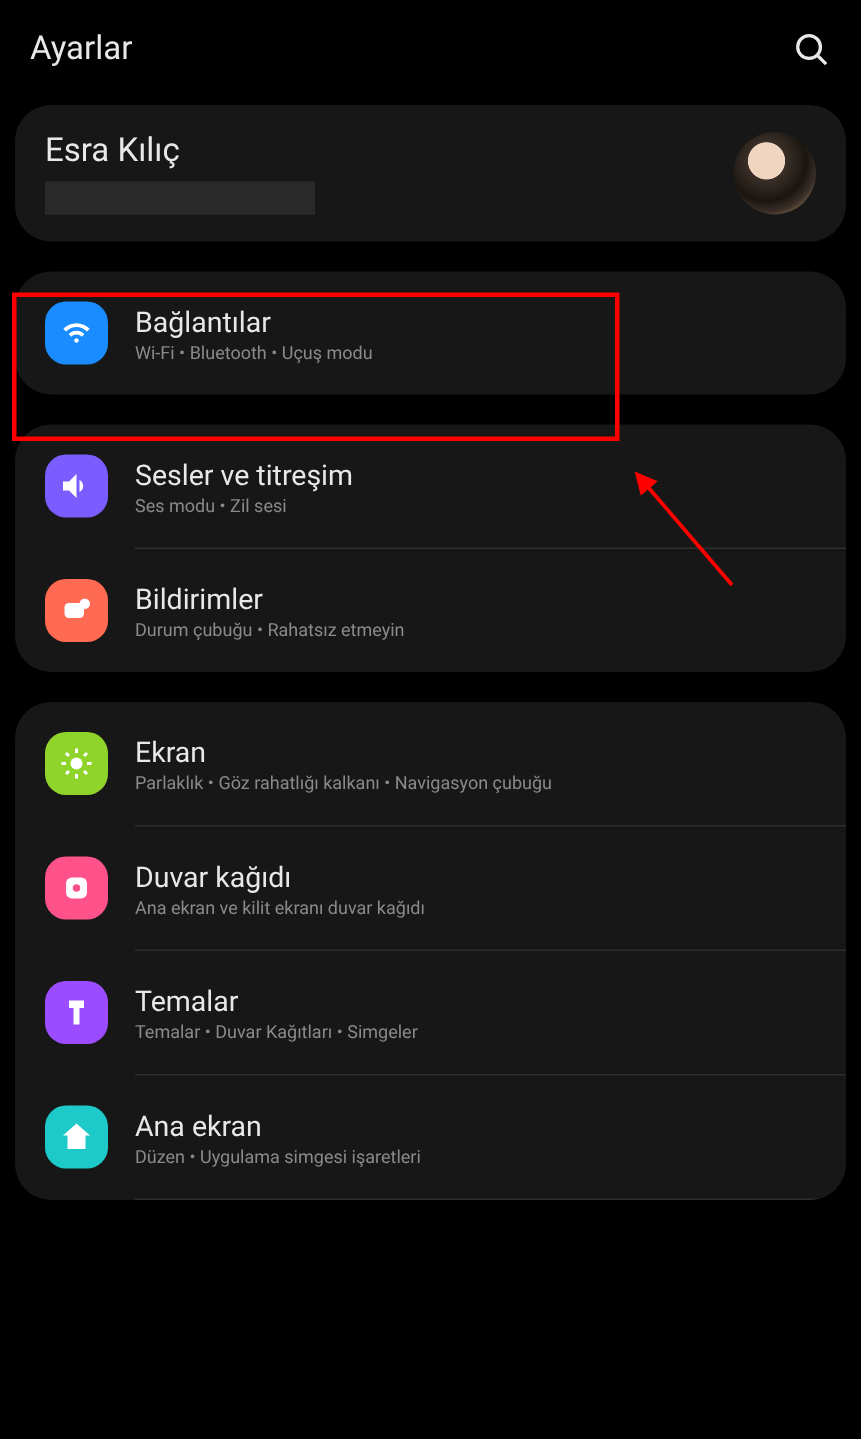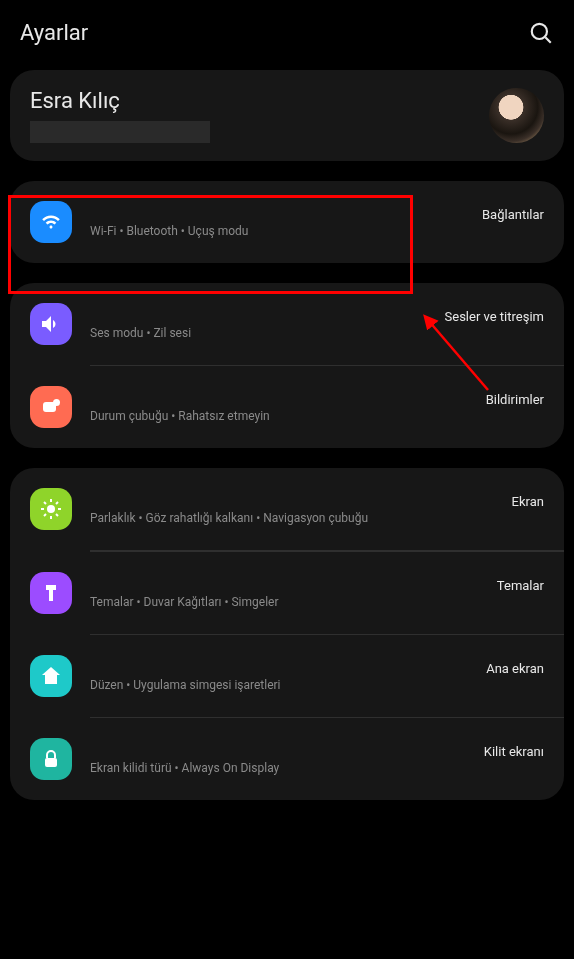--- a/index.html
+++ b/index.html
@@ -84,25 +84,24 @@
       flex-shrink: 0;
     }
     .icon-wrap svg {
       width: 24px;
       height: 24px;
     }
     .row-text {
       flex: 1;
     }
     .row-title {
-      font-size: 13px;
+      font-size: 19px;
       font-weight: 400;
       color: #e8e8e8;
       margin-bottom: 2px;
-      text-align: right;
     }
     .row-sub {
       font-size: 12px;
       color: #8a8a8a;
     }
     .highlight-box {
       position: absolute;
       border: 3px solid #ff0000;
       left: 8px;
       top: 195px;
@@ -208,20 +207,32 @@
             <line x1="17" y1="7" x2="19" y2="5"></line>
           </g>
       </svg>
     </div>
     <div class="row-text">
       <div class="row-title">Ekran</div>
       <div class="row-sub">Parlaklık  •  Göz rahatlığı kalkanı  •  Navigasyon çubuğu</div>
     </div>
   </div>
   <div class="row-divider"></div>
+  <div class="row">
+    <div class="icon-wrap bg-pink">
+      <svg viewBox="0 0 24 24" fill="#fff">
+        <rect x="5" y="5" width="14" height="14" rx="4"></rect>
+        <circle cx="12" cy="12" r="2.5" fill="#ff528a"></circle>
+      </svg>
+    </div>
+    <div class="row-text">
+      <div class="row-title">Duvar kağıdı</div>
+      <div class="row-sub">Ana ekran ve kilit ekranı duvar kağıdı</div>
+    </div>
+  </div>
   <div class="row-divider"></div>
   <div class="row">
     <div class="icon-wrap bg-violet">
       <svg viewBox="0 0 24 24" fill="#fff">
         <path d="M7 4h10v5H7zM10 9h4v11h-4z"></path>
       </svg>
     </div>
     <div class="row-text">
       <div class="row-title">Temalar</div>
       <div class="row-sub">Temalar  •  Duvar Kağıtları  •  Simgeler</div>
@@ -233,32 +244,20 @@
       <svg viewBox="0 0 24 24" fill="#fff">
         <path d="M12 3l9 8h-3v9H6v-9H3l9-8z"></path>
       </svg>
     </div>
     <div class="row-text">
       <div class="row-title">Ana ekran</div>
       <div class="row-sub">Düzen  •  Uygulama simgesi işaretleri</div>
     </div>
   </div>
   <div class="row-divider"></div>
-  <div class="row">
-    <div class="icon-wrap bg-teal2">
-      <svg viewBox="0 0 24 24" fill="#fff">
-        <rect x="6" y="11" width="12" height="9" rx="2"></rect>
-        <path d="M8 11V8a4 4 0 018 0v3" fill="none" stroke="#fff" stroke-width="2"></path>
-      </svg>
-    </div>
-    <div class="row-text">
-      <div class="row-title">Kilit ekranı</div>
-      <div class="row-sub">Ekran kilidi türü  •  Always On Display</div>
-    </div>
-  </div>
 </div>
 
 <div class="highlight-box"></div>
 <div class="arrow">
   <svg viewBox="0 0 80 90">
     <defs>
       <marker id="ah" markerWidth="8" markerHeight="8" refX="3" refY="3" orient="auto">
         <path d="M0,0 L6,3 L0,6 Z" fill="#ff0000"></path>
       </marker>
     </defs>

